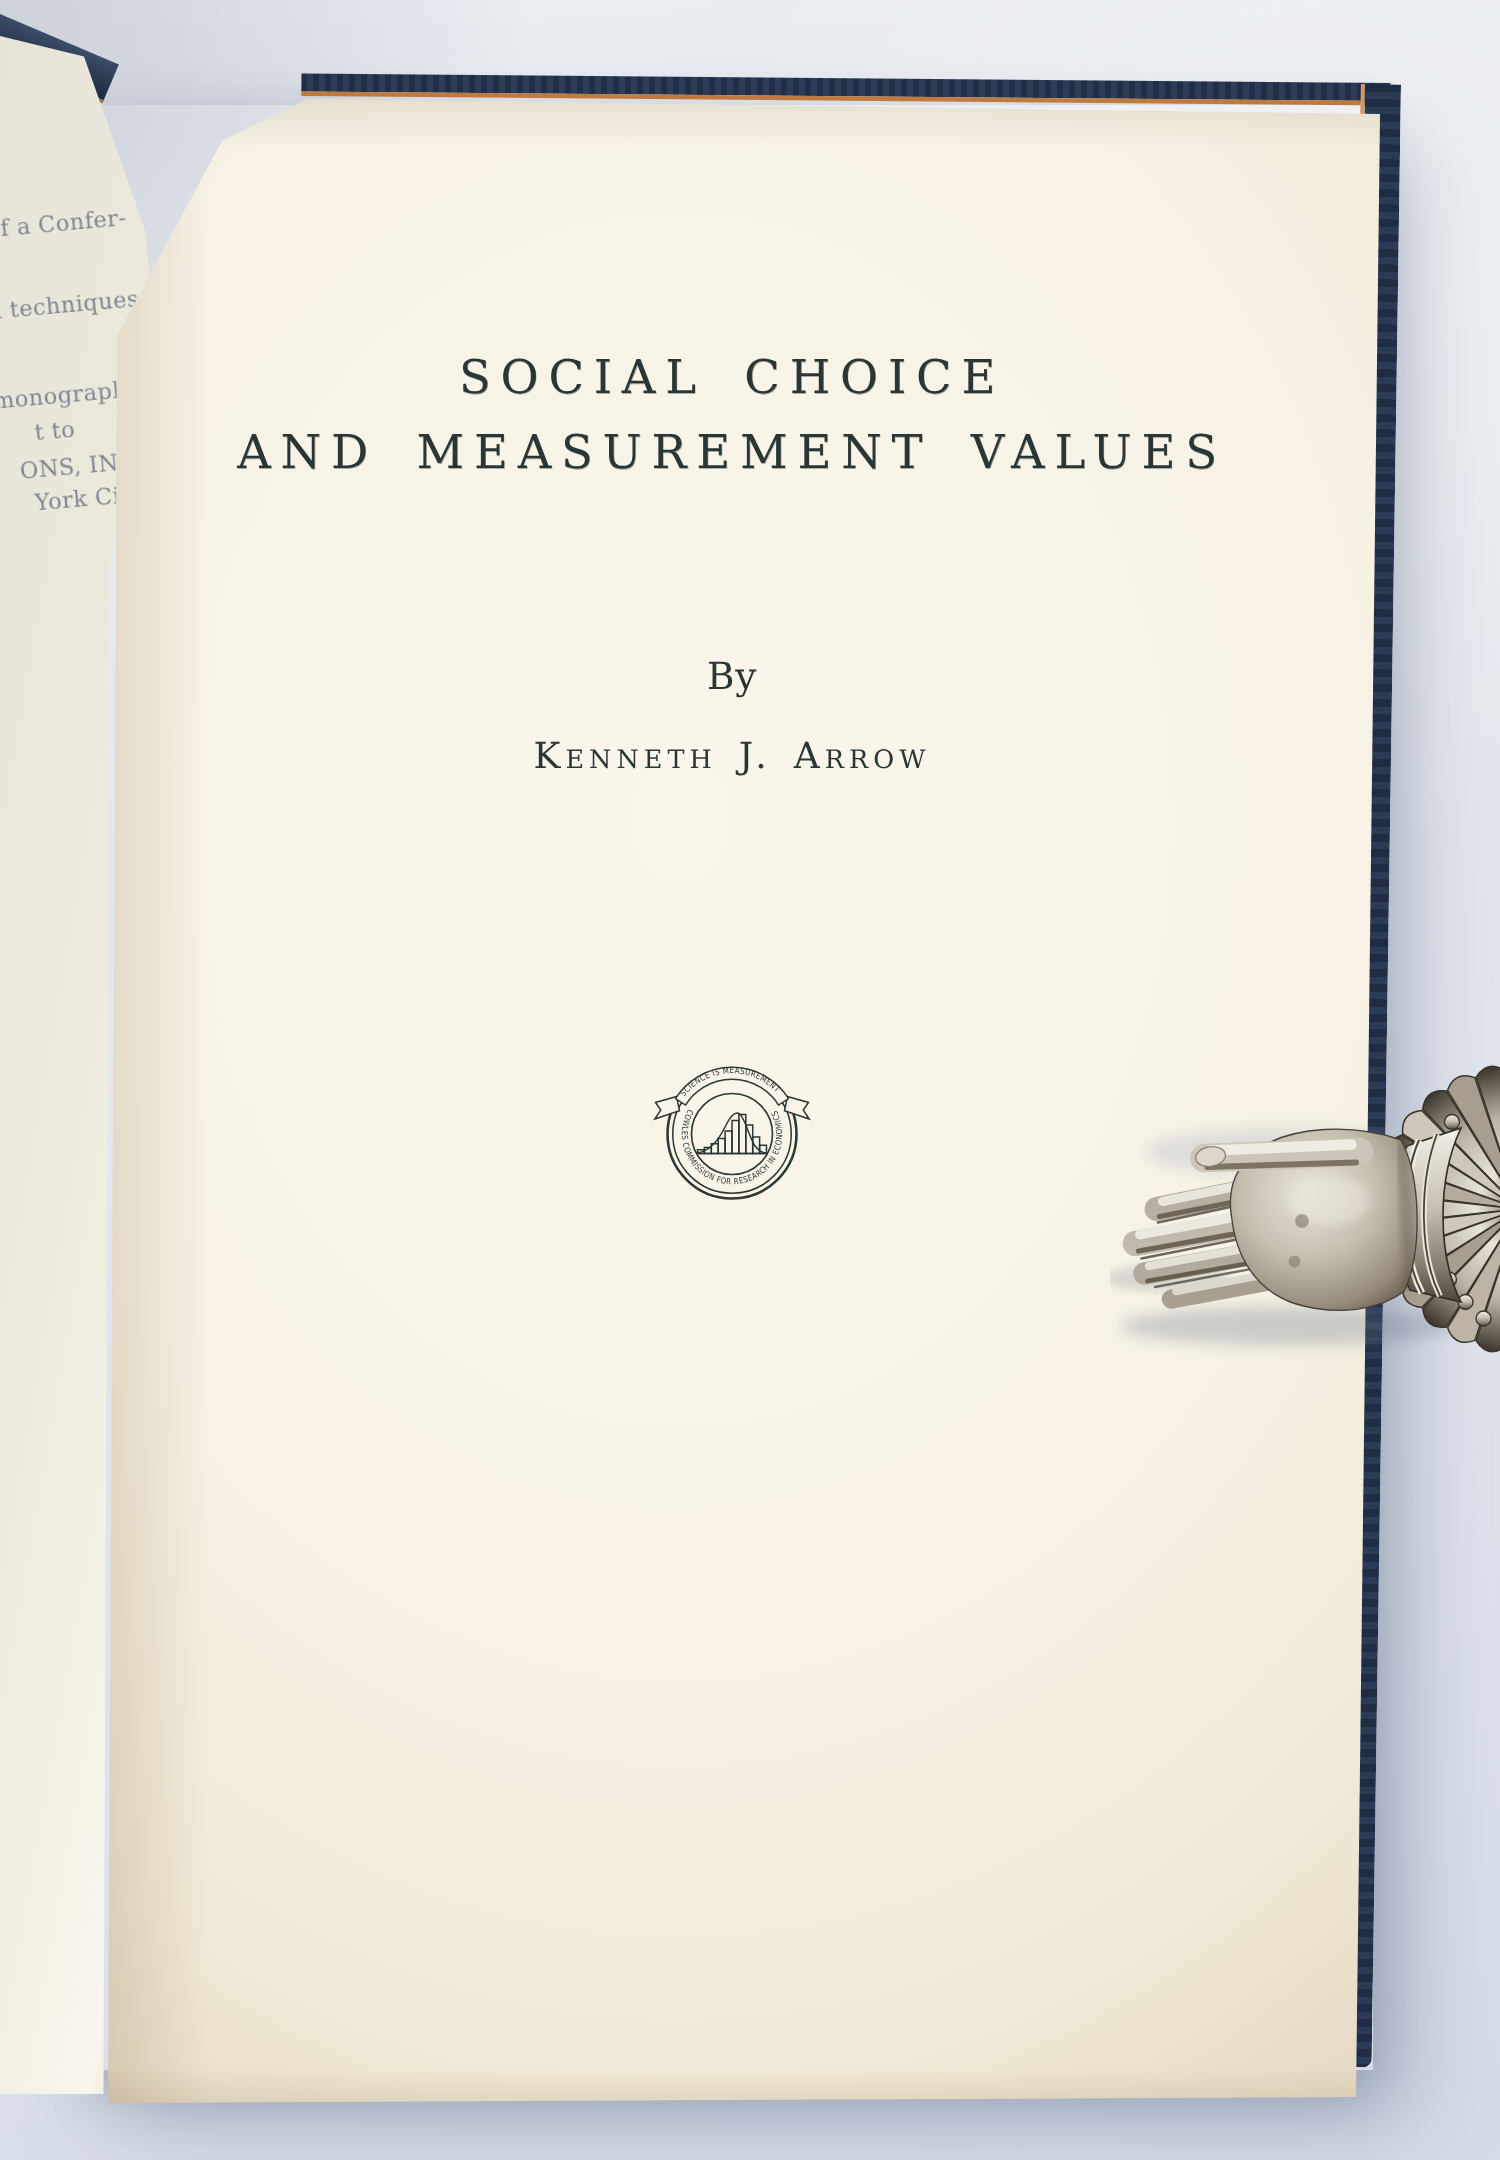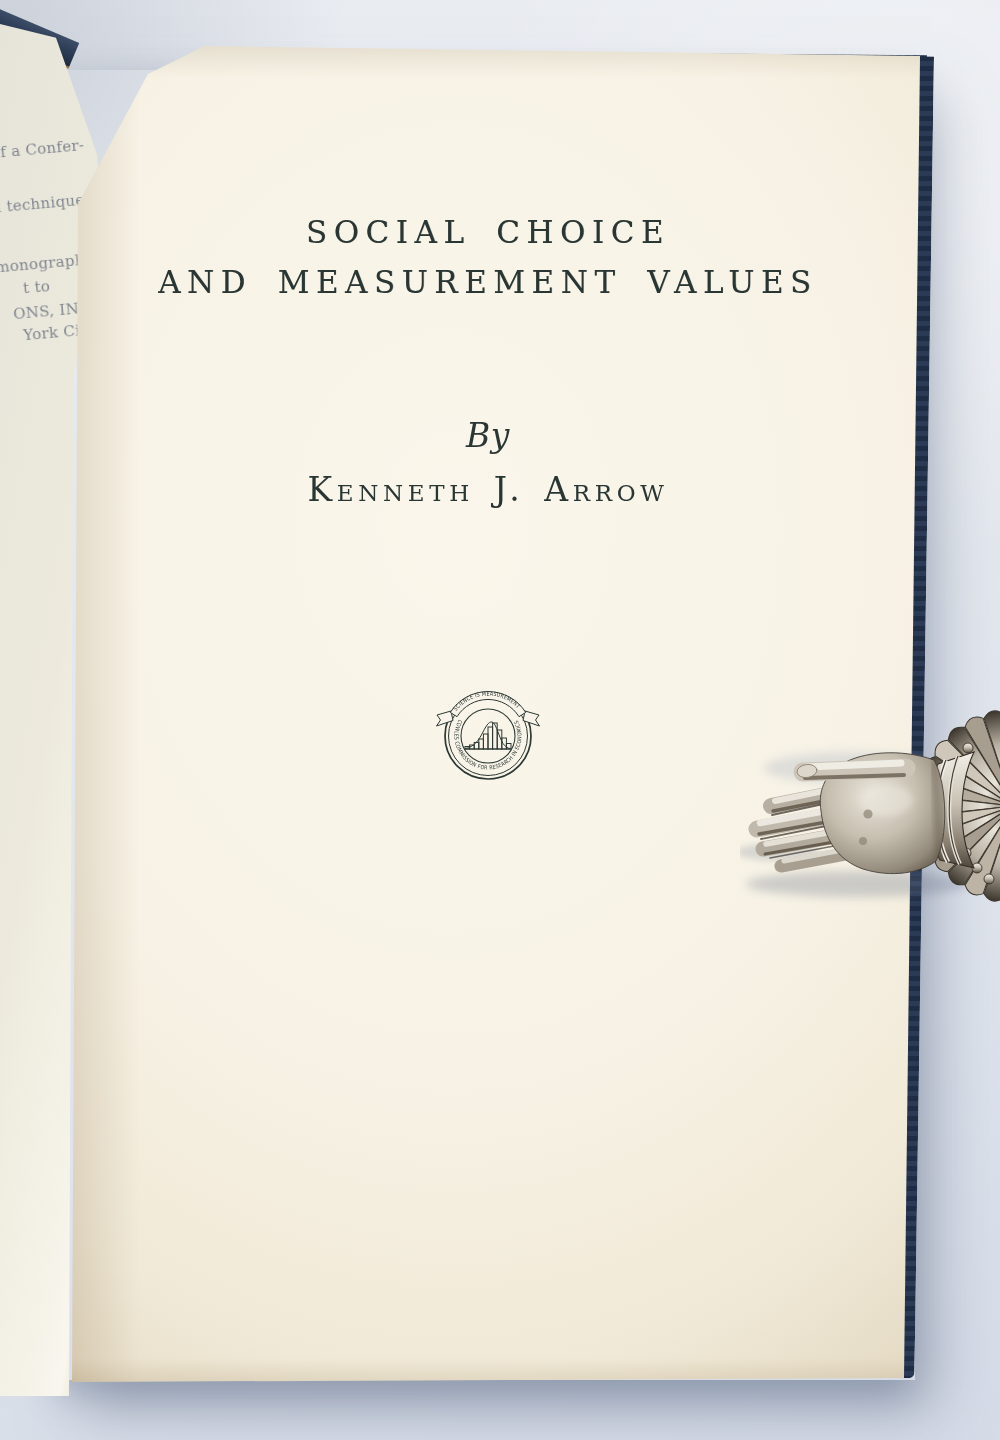--- a/index.html
+++ b/index.html
@@ -46,38 +46,38 @@
     letter-spacing:.02em;white-space:nowrap;transform:rotate(-5deg);
     transform-origin:right center;filter:blur(.3px);
   }
   .frag1{top:112px;right:16px}
   .frag2{top:166px;right:8px}
   .frag3{top:226px;right:7px}
   .frag4{top:253px;right:50px}
   .frag5{top:274px;right:5px}
   .frag6{top:296px;right:5px}
   .right-page{
-    position:absolute;left:68px;top:44px;width:857px;height:1340px;
+    position:absolute;left:68px;top:64px;width:857px;height:1340px;
     background:
       linear-gradient(90deg,rgba(146,120,82,.22) 0,rgba(146,120,82,0) 72px),
       linear-gradient(180deg,rgba(120,100,70,.14) 0,rgba(120,100,70,0) 34px),
       linear-gradient(0deg,rgba(150,125,85,.18) 0,rgba(150,125,85,0) 26px),
       radial-gradient(95% 75% at 45% 36%,#faf6eb 0%,#f7f2e5 55%,#f0e9d7 84%,#e5dbc5 100%);
     clip-path:polygon(137px 2px,852px 12px,836px 1334px,4px 1338px,10px 160px,80px 30px);
   }
   .content{position:absolute;left:0;top:0;width:840px;height:1340px;}
   .content > div{position:absolute;width:100%;text-align:center;color:#2a3633;}
   .title-line{
     font-size:31px;letter-spacing:.21em;word-spacing:.3em;
     text-shadow:.4px .4px 0 rgba(25,45,50,.35);
   }
   .t1{top:170px}
   .t2{top:220px}
-  .byline{top:372px;font-style:italic;font-size:33px;letter-spacing:.02em}
-  .author{top:426px;font-size:33px;font-variant:small-caps;letter-spacing:.14em;word-spacing:.15em}
+  .byline{top:372px;font-size:25px;letter-spacing:.02em}
+  .author{top:426px;font-size:24px;font-variant:small-caps;letter-spacing:.14em;word-spacing:.15em}
   .seal-wrap{top:630px;}
   .imprint{font-size:26px;font-variant:small-caps;letter-spacing:.1em;word-spacing:.12em;
     text-shadow:.3px .3px 0 rgba(25,45,50,.3);}
   .pub1{top:1006px}
   .pub2{top:1043px}
   .year{top:1080px;font-size:26px;letter-spacing:.12em}
   .seal{display:inline-block}
   .seal text{fill:#2c3833;font-family:"DejaVu Sans","Liberation Sans",sans-serif;}
   .hand-svg{position:absolute;left:740px;top:672px;width:260px;height:248px;}
 </style>

